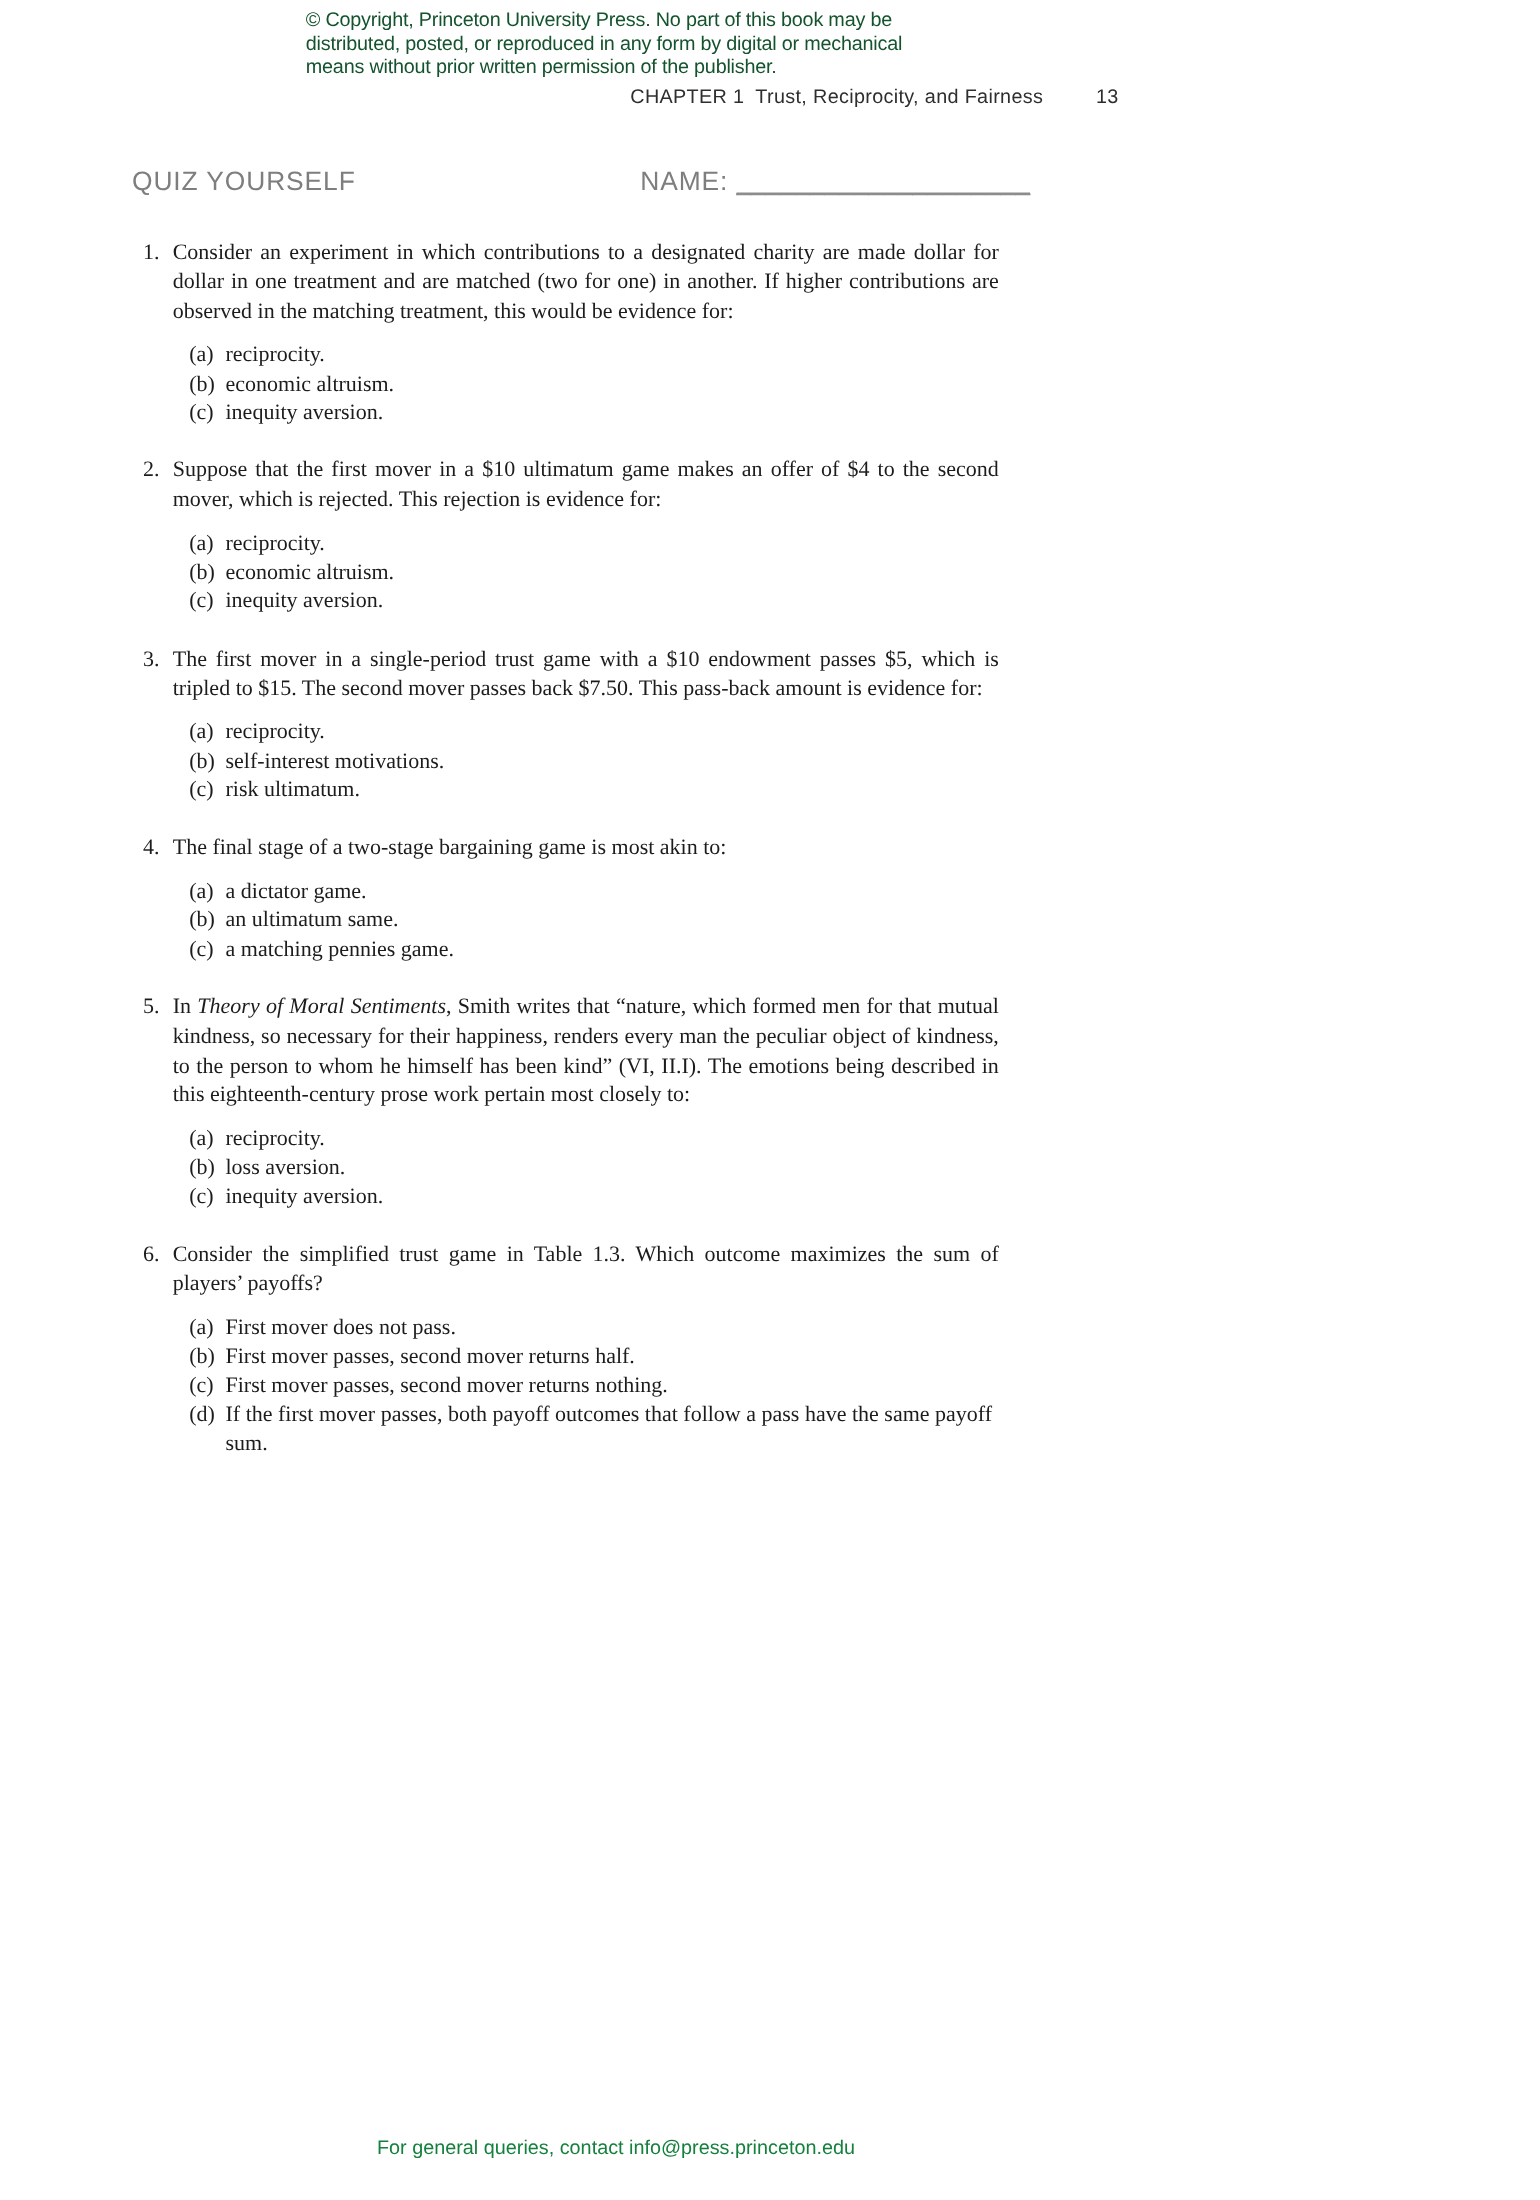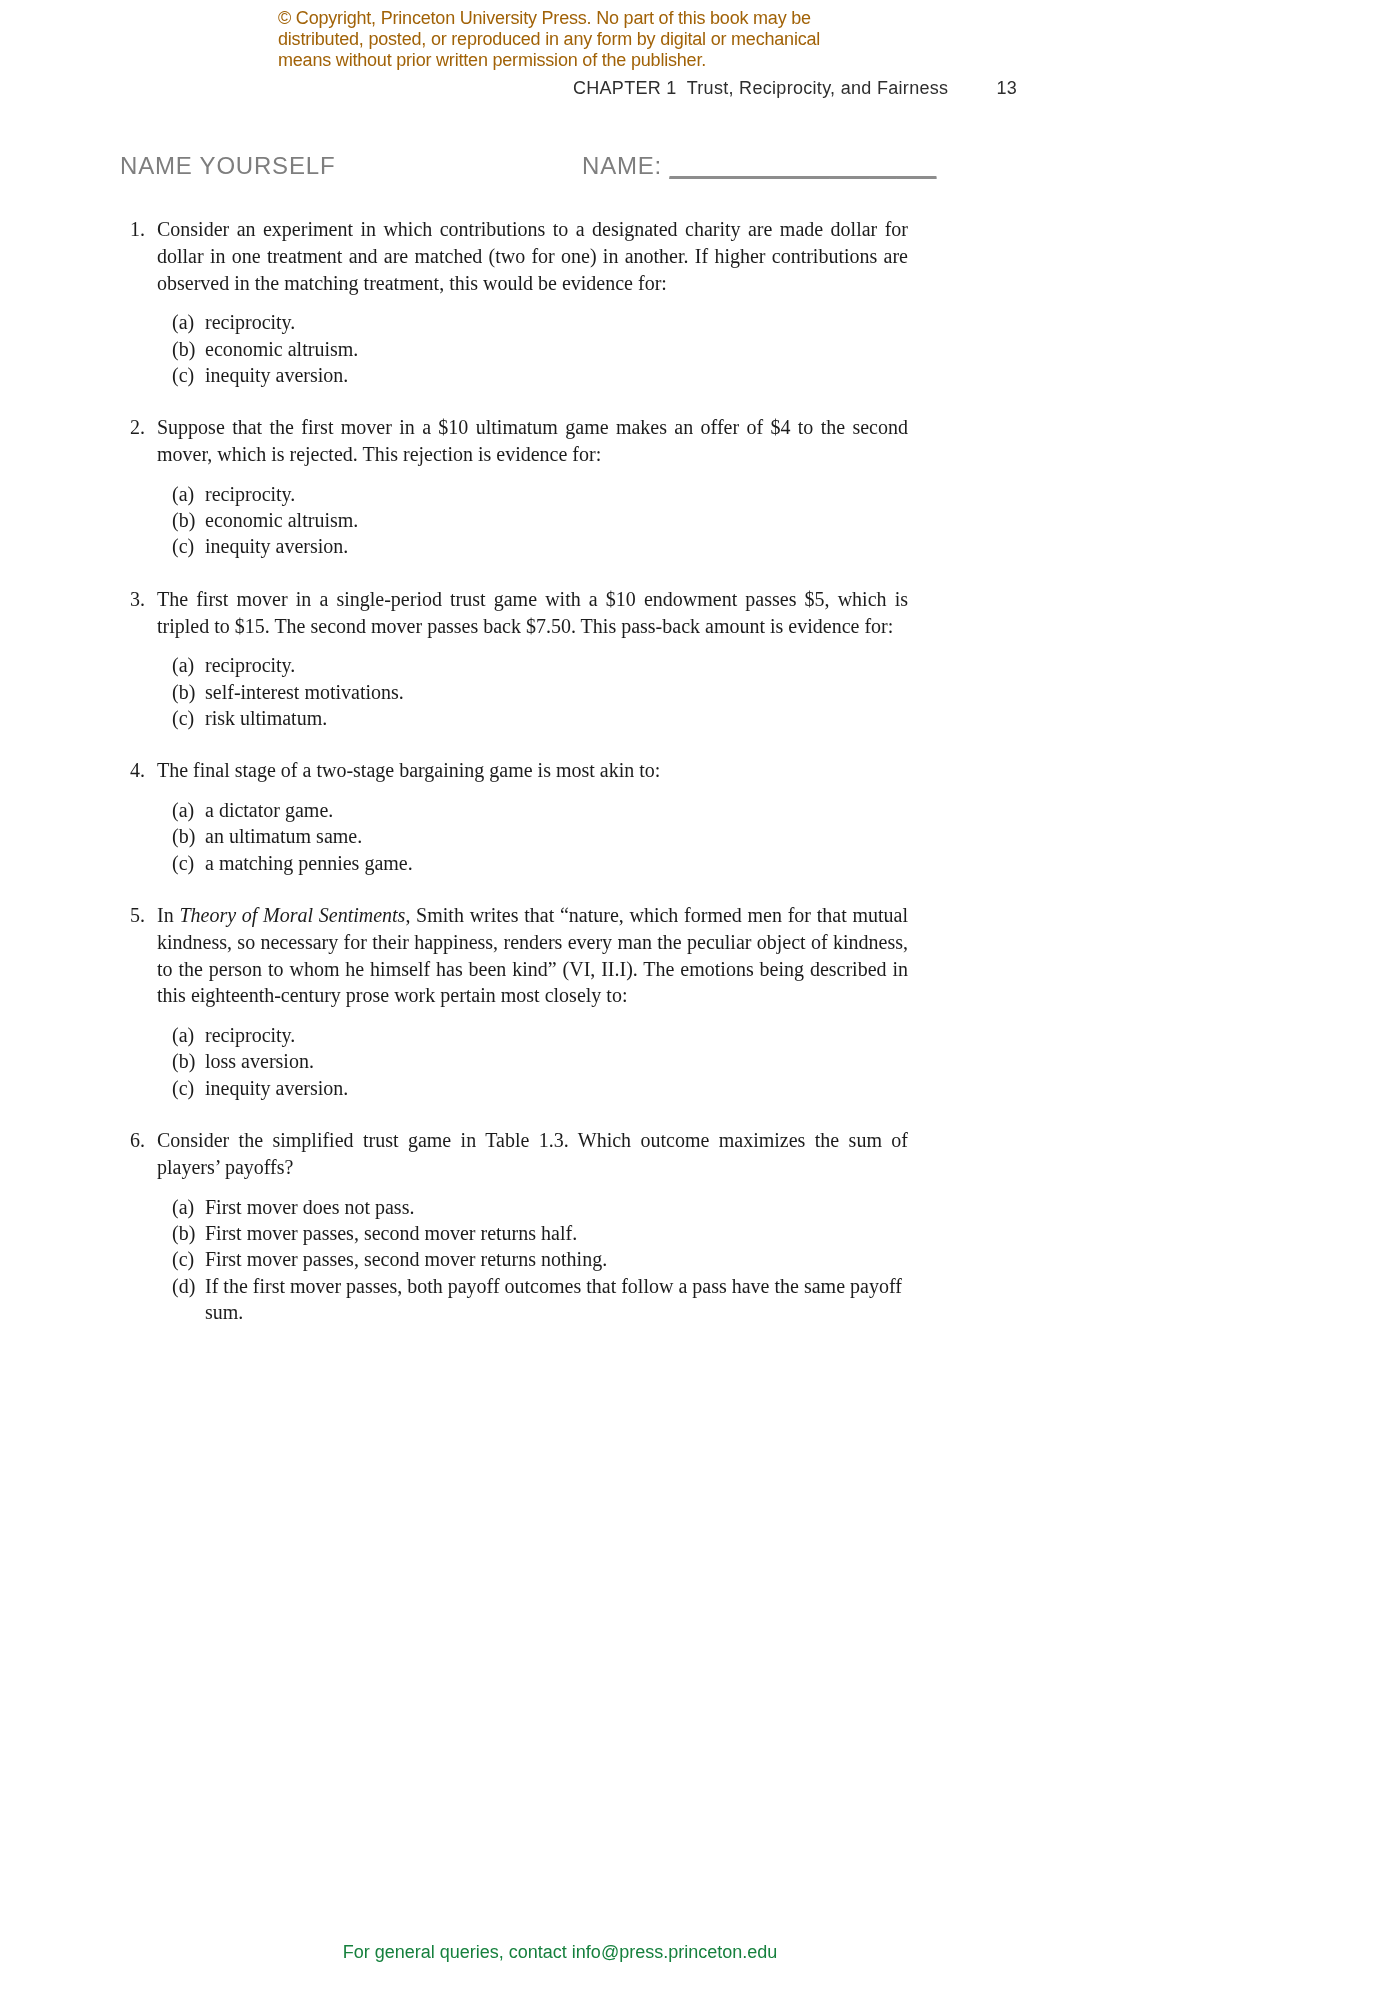--- a/index.html
+++ b/index.html
@@ -19,21 +19,21 @@
 
   
   .copyright {
     position: absolute;
     left: 278px;
     top: 8px;
     font-family: "Liberation Sans", "DejaVu Sans", sans-serif;
     font-size: 18px;
     line-height: 21px;
     letter-spacing: -0.2px;
-    color: #a16207;
+    color: #14532d;
   }
 
   
   .chapter-line {
     position: absolute;
     left: 100px;
     top: 78px;
     width: 917px;
     text-align: right;
     font-family: "Liberation Sans", "DejaVu Sans", sans-serif;
@@ -119,21 +119,21 @@
   <div class="copyright">
     <div>© Copyright, Princeton University Press. No part of this book may be</div>
     <div>distributed, posted, or reproduced in any form by digital or mechanical</div>
     <div>means without prior written permission of the publisher.</div>
   </div>
 
   <div class="chapter-line">
     <span class="chapter-label">CHAPTER 1</span><span>Trust, Reciprocity, and Fairness</span><span class="page-number">13</span>
   </div>
 
-  <div class="quiz-heading">NAME YOURSELF</div>
+  <div class="quiz-heading">QUIZ YOURSELF</div>
 
   <div class="name-row">
     <span>NAME:</span>
     <span class="name-blank">____________________</span>
   </div>
 
   <div class="questions" id="questions-container">
   <div class="question">
     <div class="q-row">
       <div class="q-num">1.</div>

